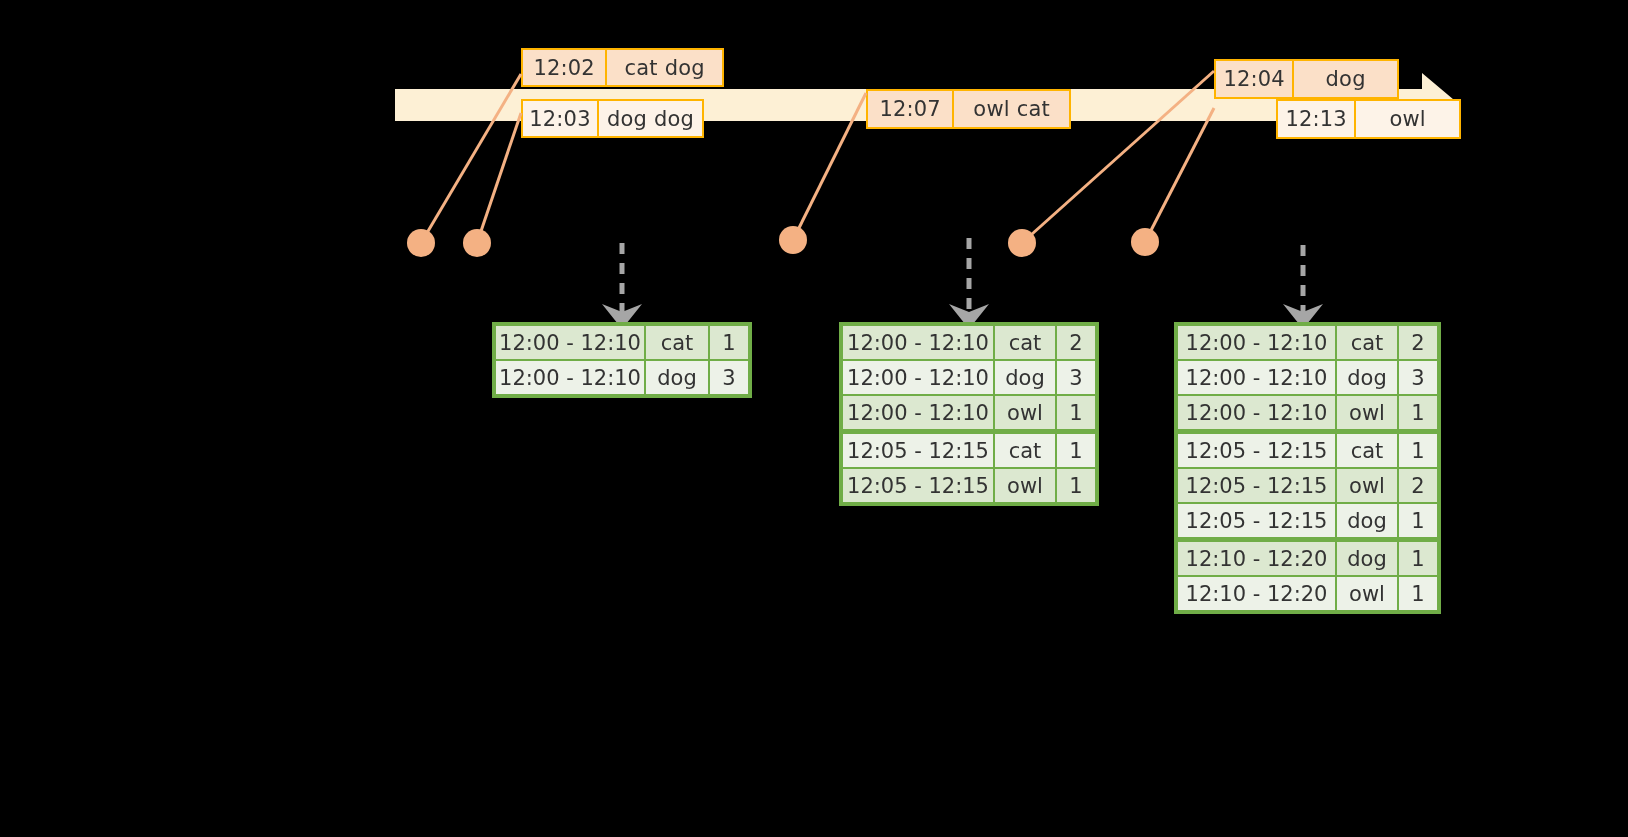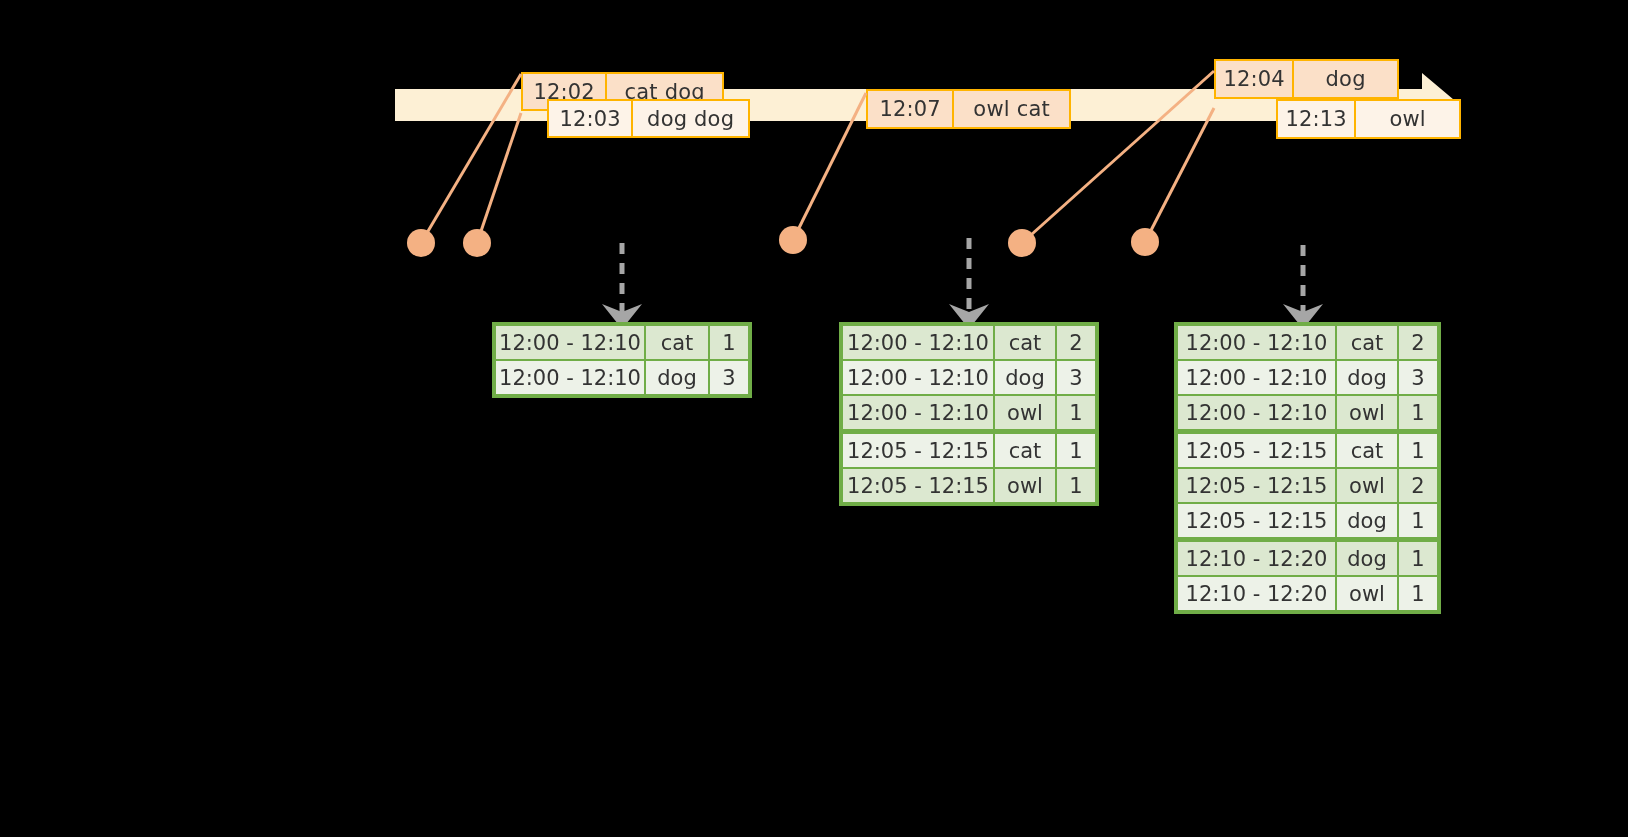--- a/index.html
+++ b/index.html
@@ -43,25 +43,25 @@
 </style>
 </head>
 <body>
 
 <div id="stage">
 
   <div class="tl-bar" style="left:395px;top:89px;width:1040px;height:32px;"></div>
   <div class="tl-arrow" style="left:1422px;top:73px;"></div>
 
   <div id="events">
-      <div class="evt dark" style="left: 521px; top: 72px; width: 203px; height: 39px;">
+      <div class="evt dark" style="left: 521px; top: 48px; width: 203px; height: 39px;">
         <div class="c time" style="width: 86px;">12:02</div>
         <div class="c words" style="width: 117px;">cat dog</div>
       </div>
-      <div class="evt light" style="left: 547px; top: 99px; width: 203px; height: 39px;">
+      <div class="evt light" style="left: 521px; top: 99px; width: 183px; height: 39px;">
         <div class="c time" style="width: 86px;">12:03</div>
         <div class="c words" style="width: 117px;">dog dog</div>
       </div>
       <div class="evt dark" style="left: 866px; top: 89px; width: 205px; height: 40px;">
         <div class="c time" style="width: 88px;">12:07</div>
         <div class="c words" style="width: 117px;">owl cat</div>
       </div>
       <div class="evt dark" style="left: 1214px; top: 59px; width: 185px; height: 40px;">
         <div class="c time" style="width: 80px;">12:04</div>
         <div class="c words" style="width: 105px;">dog</div>

